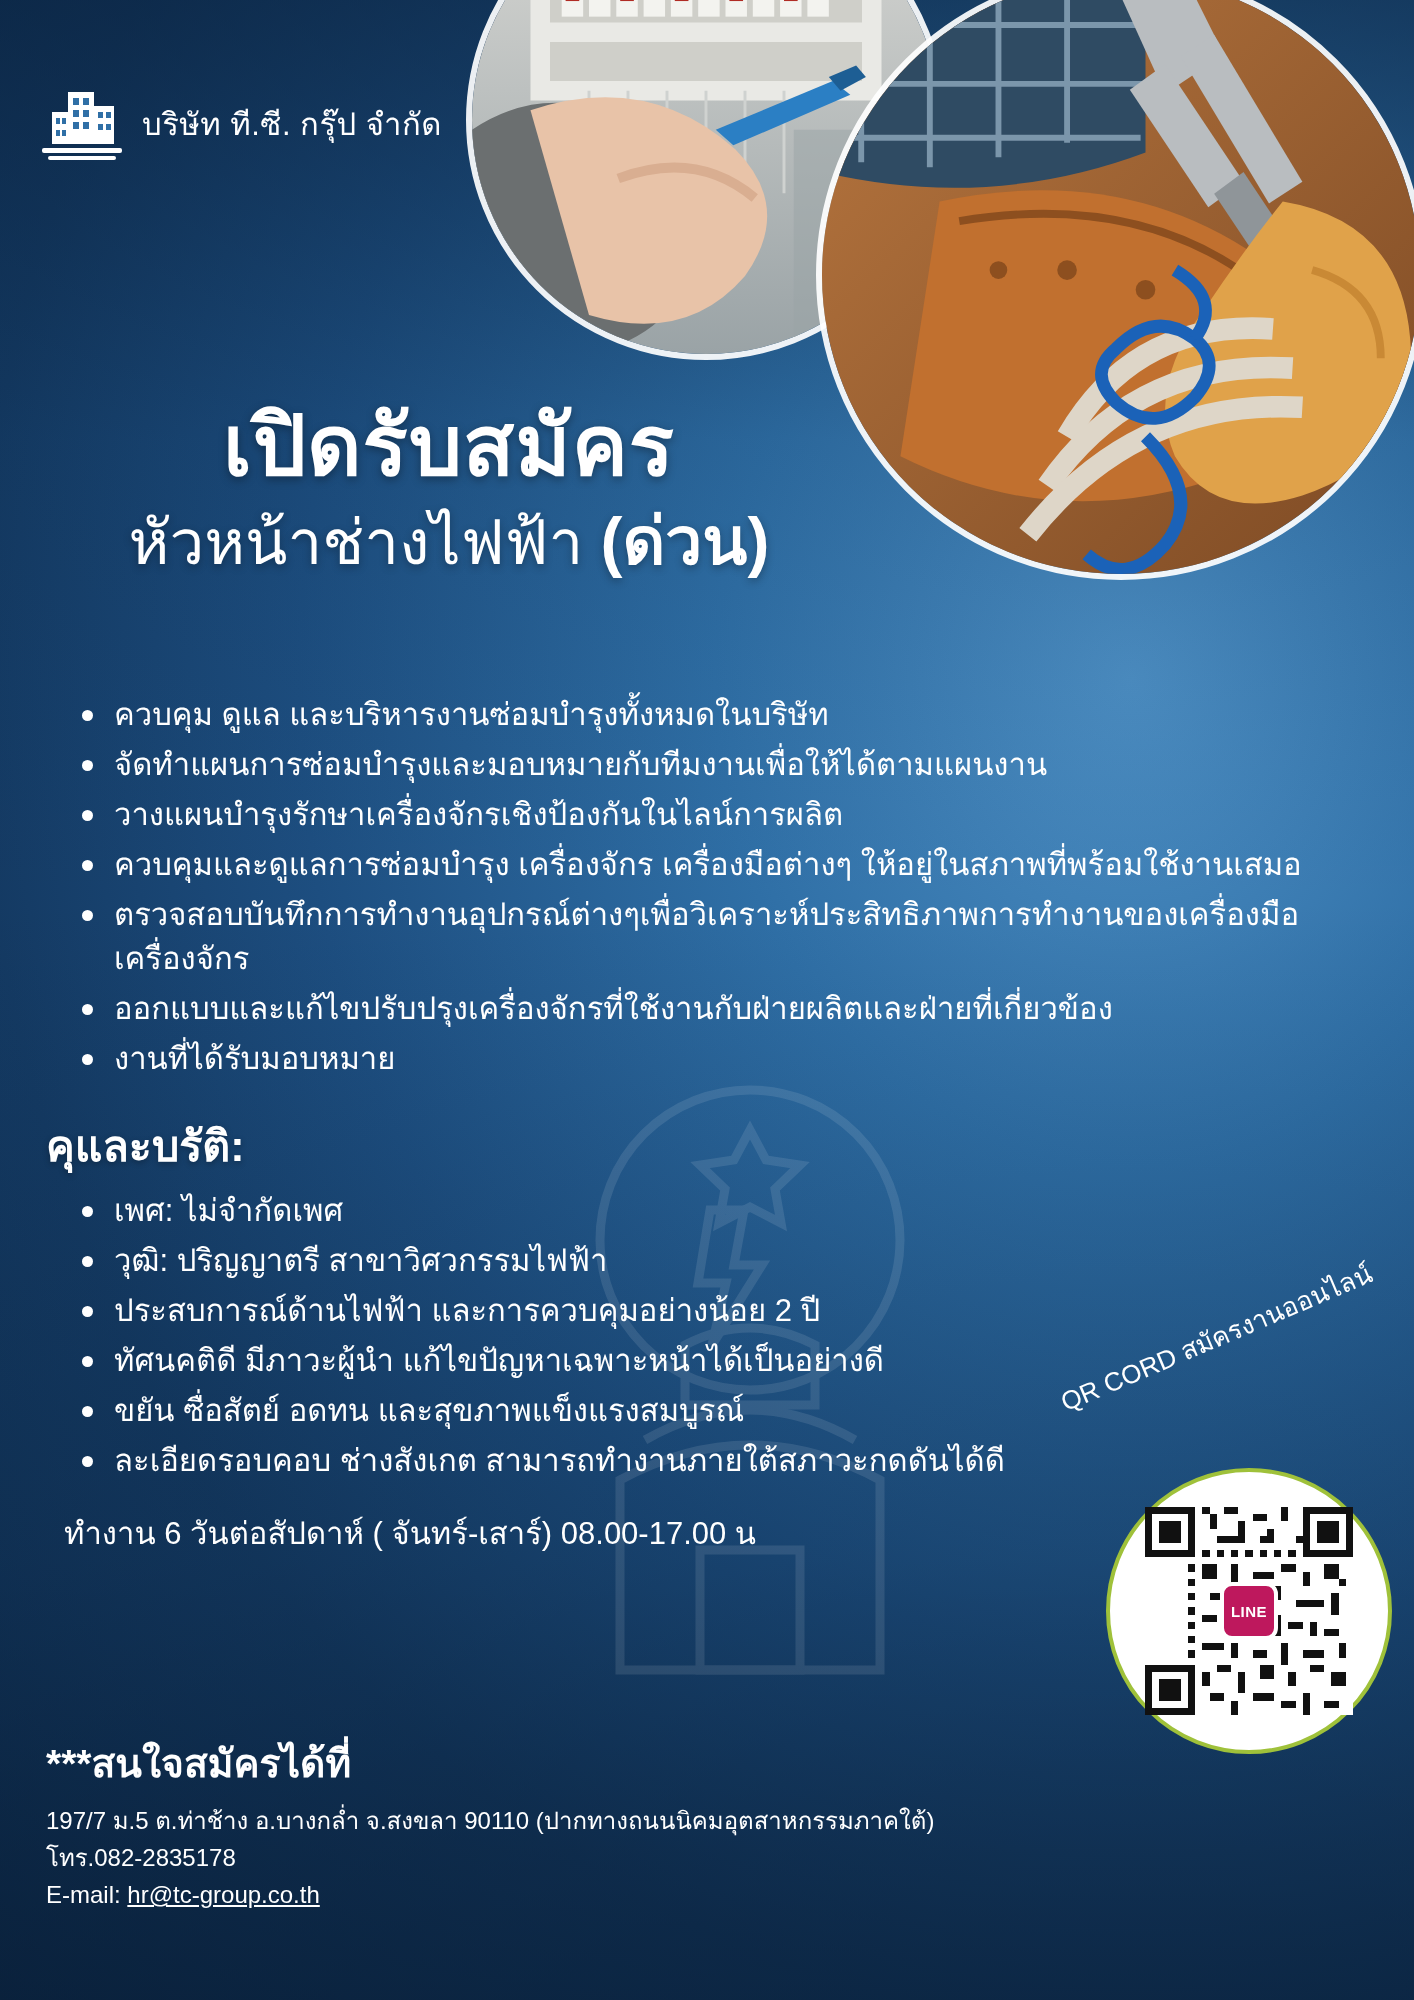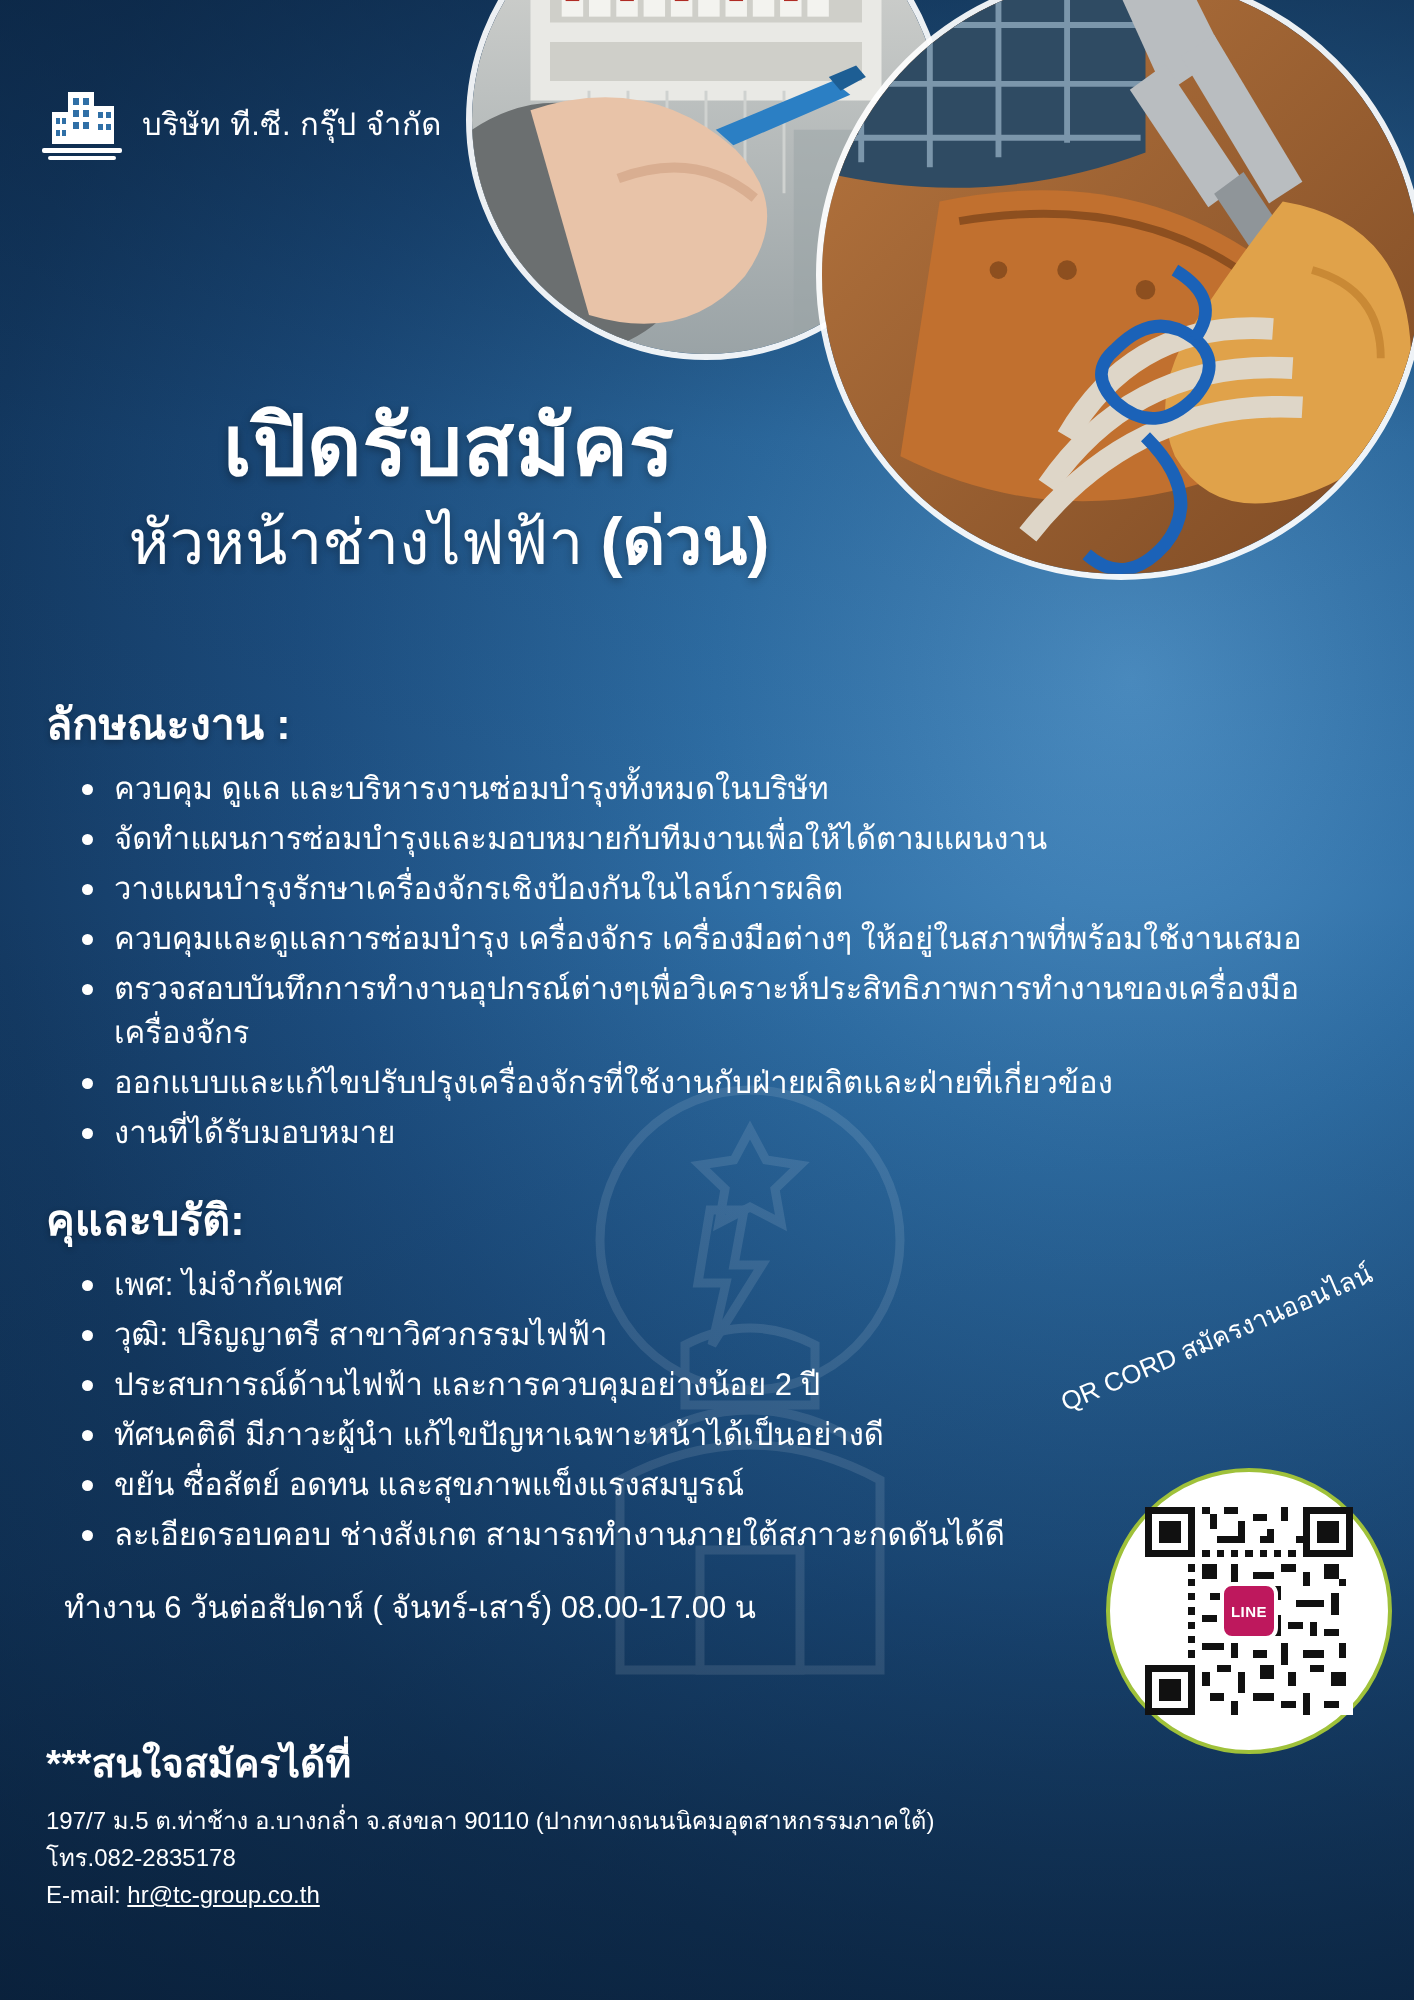--- a/index.html
+++ b/index.html
@@ -391,21 +391,20 @@
 
   <div class="headline-wrap">
     <div class="headline-main">เปิดรับสมัคร</div>
     <div class="headline-sub">
       <span>หัวหน้าช่างไฟฟ้า </span><b>(ด่วน)</b>
     </div>
   </div>
 
   <div class="content">
 
-    <h2 class="section-title">ลักษณะงาน :</h2>
     <ul class="bullets">
       <li>ควบคุม ดูแล และบริหารงานซ่อมบำรุงทั้งหมดในบริษัท</li>
       <li>จัดทำแผนการซ่อมบำรุงและมอบหมายกับทีมงานเพื่อให้ได้ตามแผนงาน</li>
       <li>วางแผนบำรุงรักษาเครื่องจักรเชิงป้องกันในไลน์การผลิต</li>
       <li>ควบคุมและดูแลการซ่อมบำรุง เครื่องจักร เครื่องมือต่างๆ ให้อยู่ในสภาพที่พร้อมใช้งานเสมอ</li>
       <li>ตรวจสอบบันทึกการทำงานอุปกรณ์ต่างๆเพื่อวิเคราะห์ประสิทธิภาพการทำงานของเครื่องมือเครื่องจักร</li>
       <li>ออกแบบและแก้ไขปรับปรุงเครื่องจักรที่ใช้งานกับฝ่ายผลิตและฝ่ายที่เกี่ยวข้อง</li>
       <li>งานที่ได้รับมอบหมาย</li>
     </ul>
 

